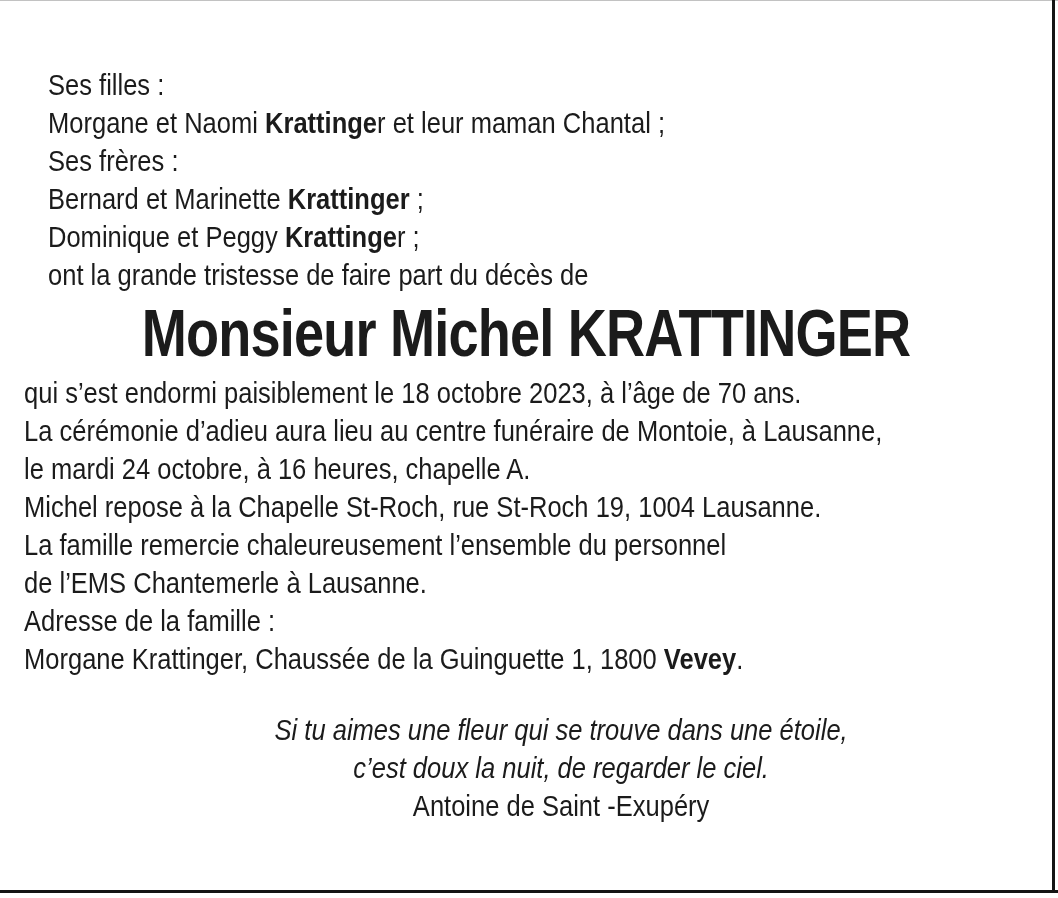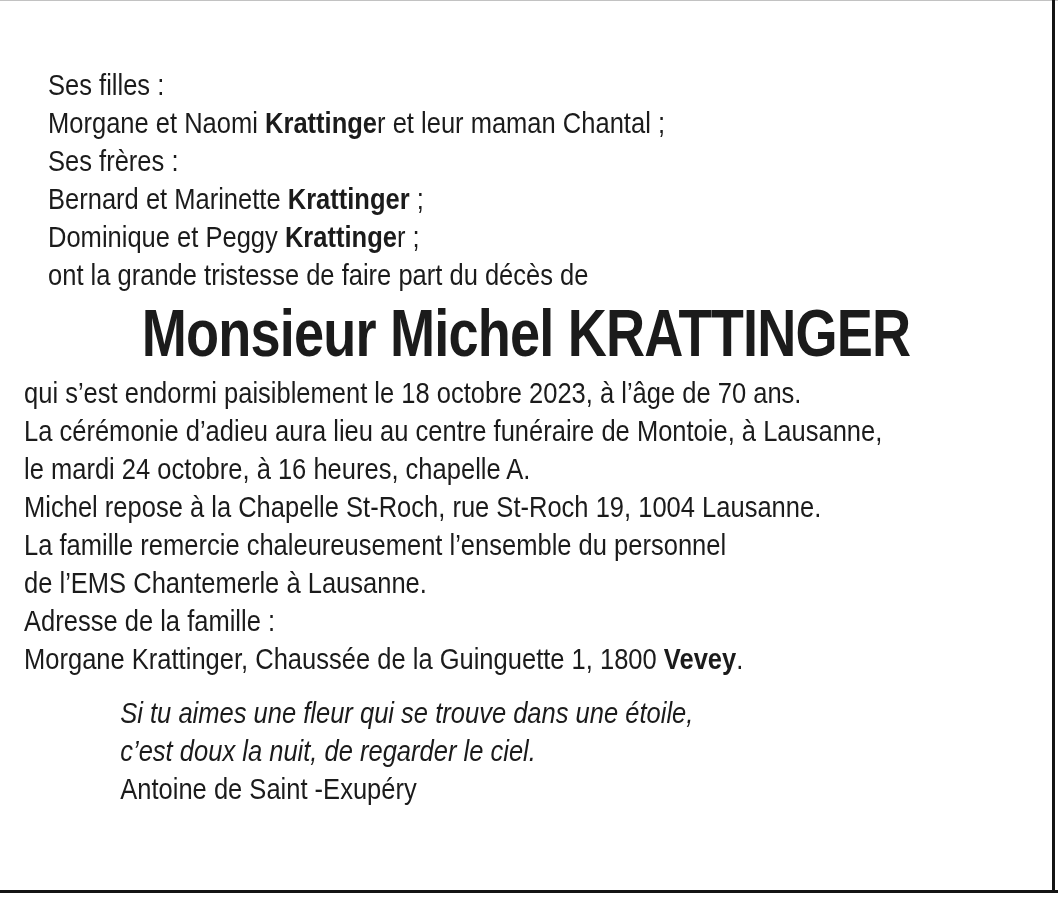--- a/index.html
+++ b/index.html
@@ -48,25 +48,25 @@
     margin: 2px 0 0 0;
     letter-spacing: -1px;
   }
   .details-block {
     margin-top: 4px;
     padding-left: 24px;
     font-size: 29px;
     line-height: 38px;
   }
   .quote-block {
-    margin-top: 16px;
+    margin-top: 33px;
     padding-right: 50px;
     font-size: 29px;
     line-height: 38px;
-    text-align: left;
+    text-align: center;
   }
   .quote-block .line {
     transform-origin: 100% 50%;
   }
   
   .edge-top {
     position: absolute;
     left: 0; top: 0;
     width: 1058px; height: 1px;
     background: #c2c2c2;

